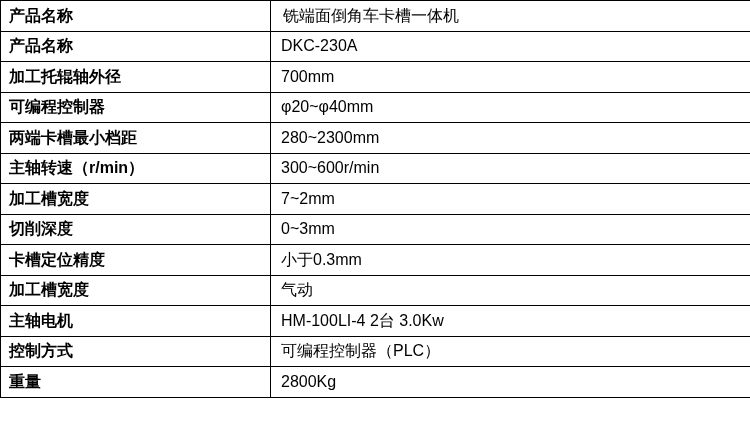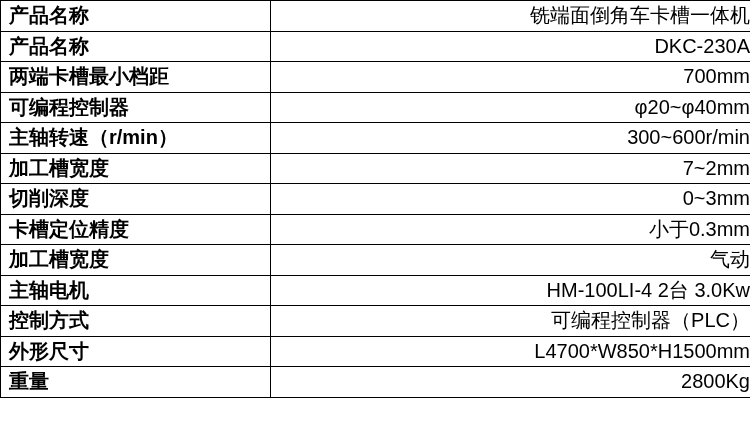--- a/index.html
+++ b/index.html
@@ -18,39 +18,38 @@
     border-collapse: collapse;
     width: 750px;
     table-layout: fixed;
   }
   .spec-table col.c-label { width: 270px; }
   .spec-table col.c-value { width: 480px; }
   .spec-table td {
     border: 1px solid #000000;
     height: 29.5px;
     padding: 0 0 0 8px;
-    font-size: 20px;
+    font-size: 16px;
     line-height: 1.15;
     vertical-align: middle;
     white-space: nowrap;
     overflow: hidden;
   }
   .spec-table td.label {
     font-weight: bold;
   }
   .spec-table td.value {
     font-weight: normal;
     padding-left: 10px;
-    text-align: right;
   }
   .spec-table tr:first-child td {
     border-top: 1px solid #000000;
   }
   .spec-table tr:first-child td.value {
-    text-align: right;
+    text-align: left;
     padding-left: 12px;
   }
 </style>
 </head>
 <body>
 
 <table class="spec-table">
   <colgroup>
     <col class="c-label">
     <col class="c-value">
@@ -58,26 +57,30 @@
   <tbody>
     <tr>
       <td class="label">产品名称</td>
       <td class="value">铣端面倒角车卡槽一体机</td>
     </tr>
     <tr>
       <td class="label">产品名称</td>
       <td class="value">DKC-230A</td>
     </tr>
     <tr>
-      <td class="label">两端卡槽最小档距</td>
+      <td class="label">加工托辊轴外径</td>
       <td class="value">700mm</td>
     </tr>
     <tr>
       <td class="label">可编程控制器</td>
       <td class="value">φ20~φ40mm</td>
+    </tr>
+    <tr>
+      <td class="label">两端卡槽最小档距</td>
+      <td class="value">280~2300mm</td>
     </tr>
     <tr>
       <td class="label">主轴转速（r/min）</td>
       <td class="value">300~600r/min</td>
     </tr>
     <tr>
       <td class="label">加工槽宽度</td>
       <td class="value">7~2mm</td>
     </tr>
     <tr>
@@ -94,21 +97,17 @@
     </tr>
     <tr>
       <td class="label">主轴电机</td>
       <td class="value">HM-100LI-4  2台  3.0Kw</td>
     </tr>
     <tr>
       <td class="label">控制方式</td>
       <td class="value">可编程控制器（PLC）</td>
     </tr>
     <tr>
-      <td class="label">外形尺寸</td>
-      <td class="value">L4700*W850*H1500mm</td>
-    </tr>
-    <tr>
       <td class="label">重量</td>
       <td class="value">2800Kg</td>
     </tr>
   </tbody>
 </table>
 
 </body></html>

